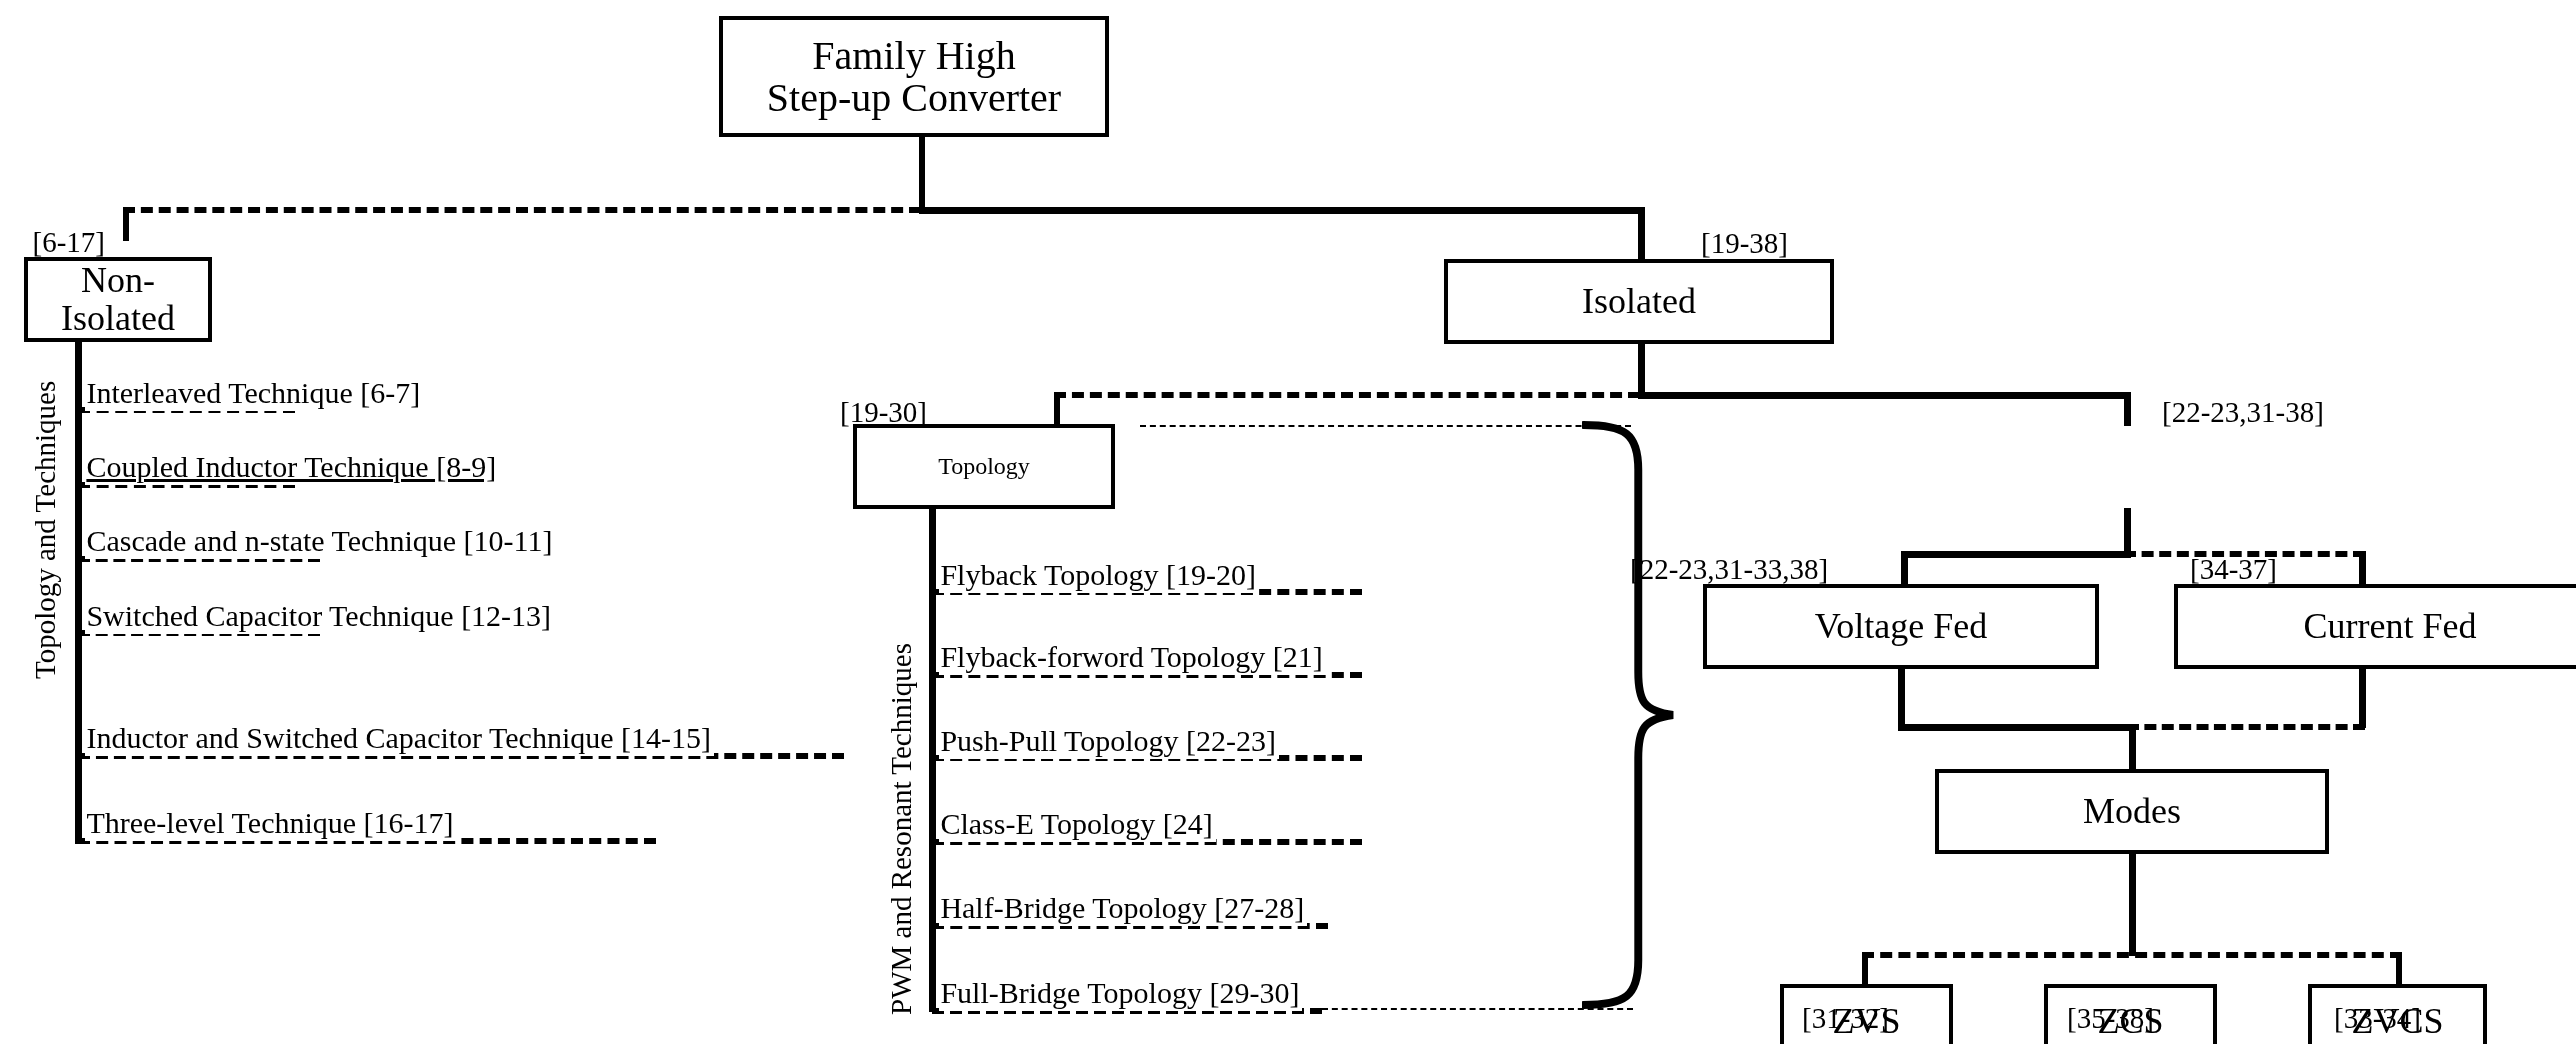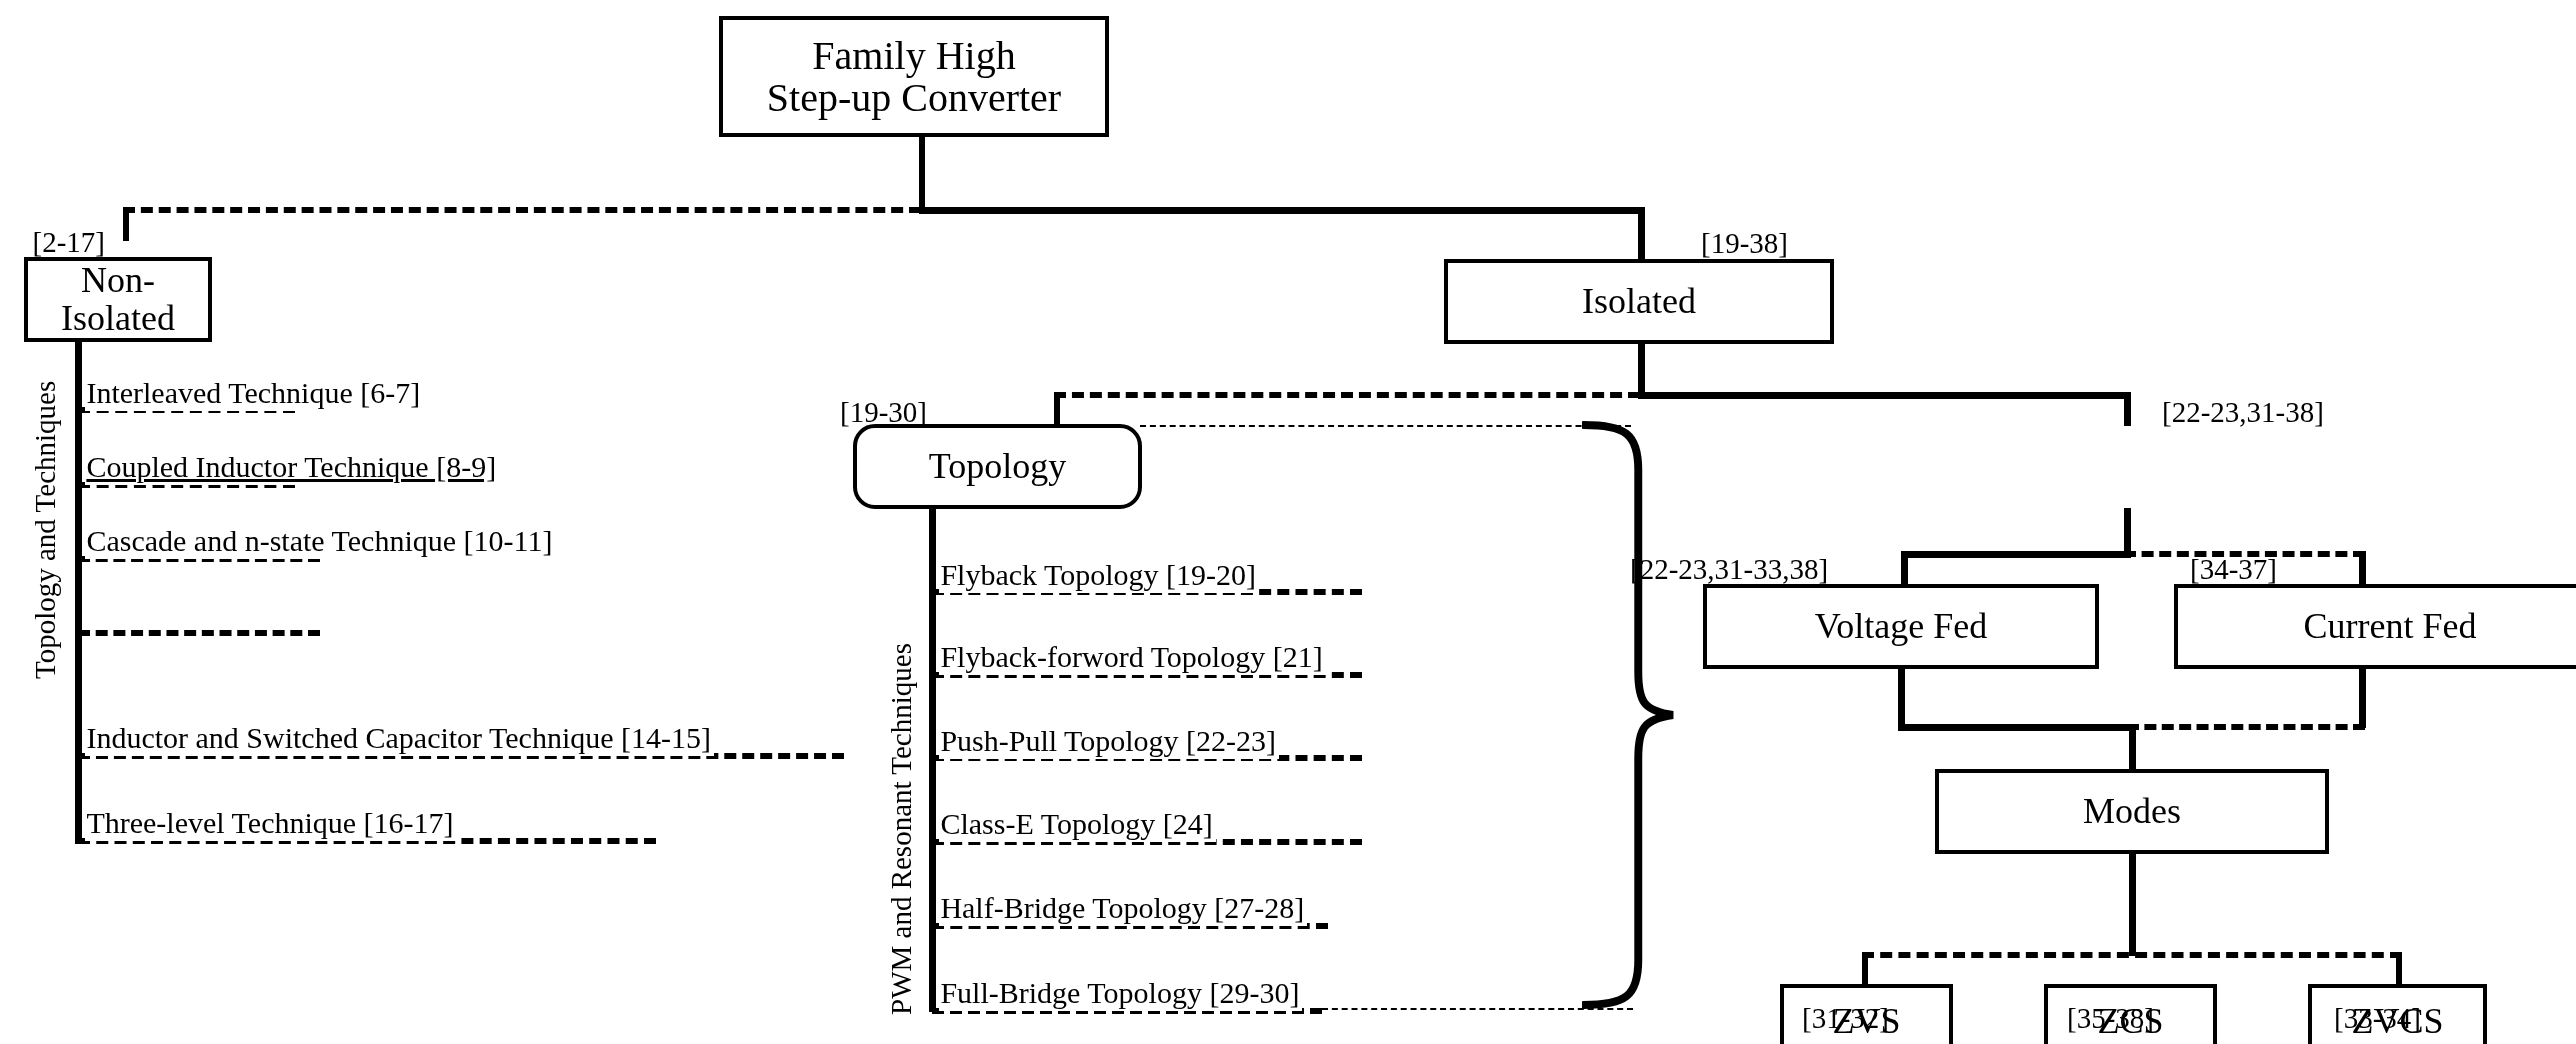--- a/index.html
+++ b/index.html
@@ -78,40 +78,41 @@
   </div>
 
   <div class="vline" style="left:919px;top:136px;width:5.8px;height:76px;"></div>
 
   <div class="hline" style="left:919px;top:207px;width:725px;height:6.5px;"></div>
   <div class="vline" style="left:1638px;top:207px;width:6.5px;height:54px;"></div>
 
   <div class="dashh" style="left:123px;top:207px;width:798px;"></div>
   <div class="vline" style="left:123px;top:207px;width:5.8px;height:34px;"></div>
 
-  <div class="ref" style="left:32.5px;top:226px;">[2-17]</div>
+  <div class="ref" style="left:32.5px;top:226px;">[6-17]</div>
 
   <div class="box" style="left:24px;top:257px;width:188px;height:85px;font-size:36px;">
     <span>Non-Isolated</span>
   </div>
 
   <div class="vline" style="left:75px;top:339px;width:6.5px;height:417px;"></div>
 
   <div class="vlabel" style="left:29px;top:679px;">Topology and Techniques</div>
 
   <div class="dashh" style="left:78px;top:407px;width:217px;"></div>
   <div class="leaf-label" style="left:85px;top:376px;">Interleaved Technique [6-7]</div>
 
   <div class="dashh" style="left:78px;top:482px;width:217px;"></div>
   <div class="leaf-label" style="left:85px;top:450px;text-decoration:underline;">Coupled Inductor Technique [8-9]</div>
 
   <div class="dashh" style="left:78px;top:556px;width:242px;"></div>
   <div class="leaf-label" style="left:85px;top:524px;">Cascade and n-state Technique [10-11]</div>
 
   <div class="dashh" style="left:78px;top:630px;width:242px;"></div>
+  <div class="leaf-label" style="left:85px;top:599px;">Switched Capacitor Technique [12-13]</div>
 
   <div class="dashh" style="left:78px;top:753px;width:766px;"></div>
   <div class="leaf-label" style="left:85px;top:721px;">Inductor and Switched Capacitor Technique [14-15]</div>
 
   <div class="dashh" style="left:78px;top:838px;width:578px;"></div>
   <div class="leaf-label" style="left:85px;top:806px;">Three-level Technique [16-17]</div>
 
   <div class="vline" style="left:75px;top:753px;width:6.5px;height:91px;"></div>
 
   <div class="ref" style="left:1701px;top:227px;">[19-38]</div>
@@ -123,21 +124,21 @@
   <div class="vline" style="left:1638px;top:341px;width:6.5px;height:55px;"></div>
 
   <div class="hline" style="left:1638px;top:392px;width:492px;height:6.5px;"></div>
   <div class="vline" style="left:2124px;top:392px;width:6.5px;height:34px;"></div>
 
   <div class="dashh" style="left:1054px;top:392px;width:586px;"></div>
   <div class="vline" style="left:1054px;top:392px;width:5.8px;height:34px;"></div>
 
   <div class="ref" style="left:840px;top:396px;">[19-30]</div>
 
-  <div class="box" style="left:853px;top:424px;width:289px;height:85px;font-size:36px;border-radius:22px;">
+  <div class="box" style="left:853px;top:424px;width:262px;height:85px;font-size:24px;">
     <span>Topology</span>
   </div>
 
   <div class="dashh-thin" style="left:1140px;top:425px;width:491px;"></div>
 
   <div class="vline" style="left:929px;top:506px;width:6.5px;height:506px;"></div>
 
   <div class="vlabel" style="left:885px;top:1015px;">PWM and Resonant Techniques</div>
 
   <div class="dashh" style="left:932px;top:589px;width:430px;"></div>

